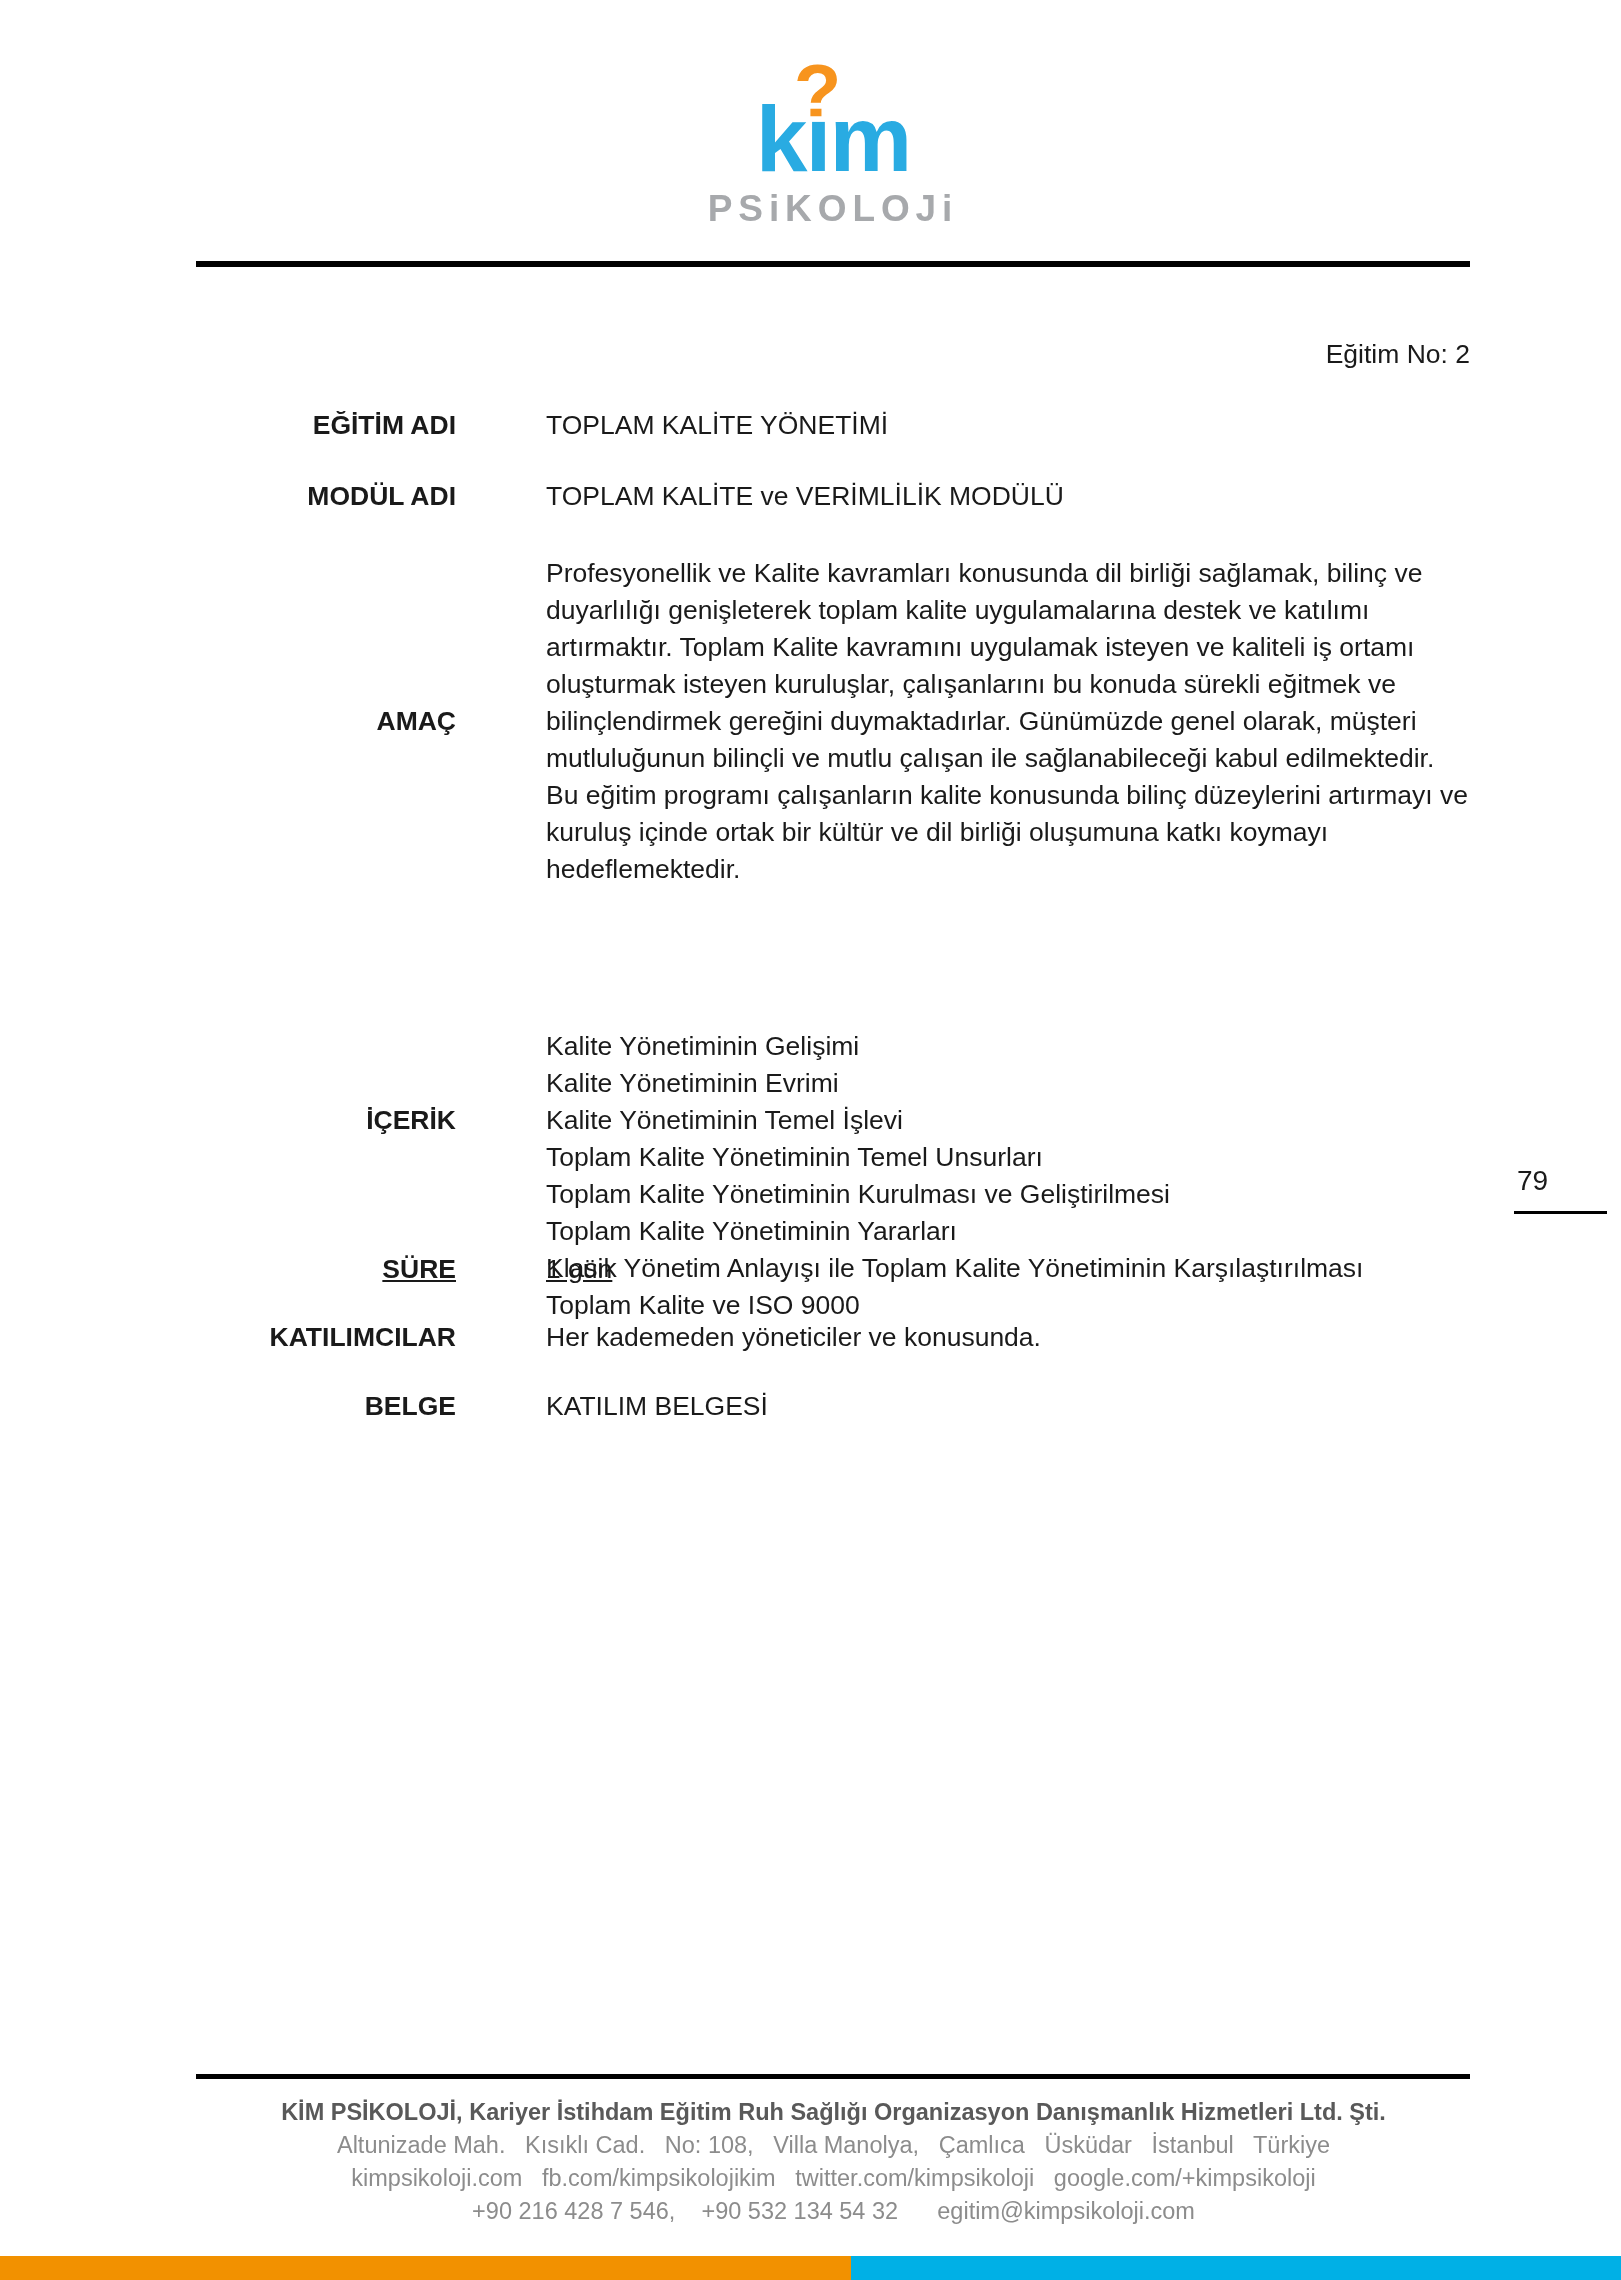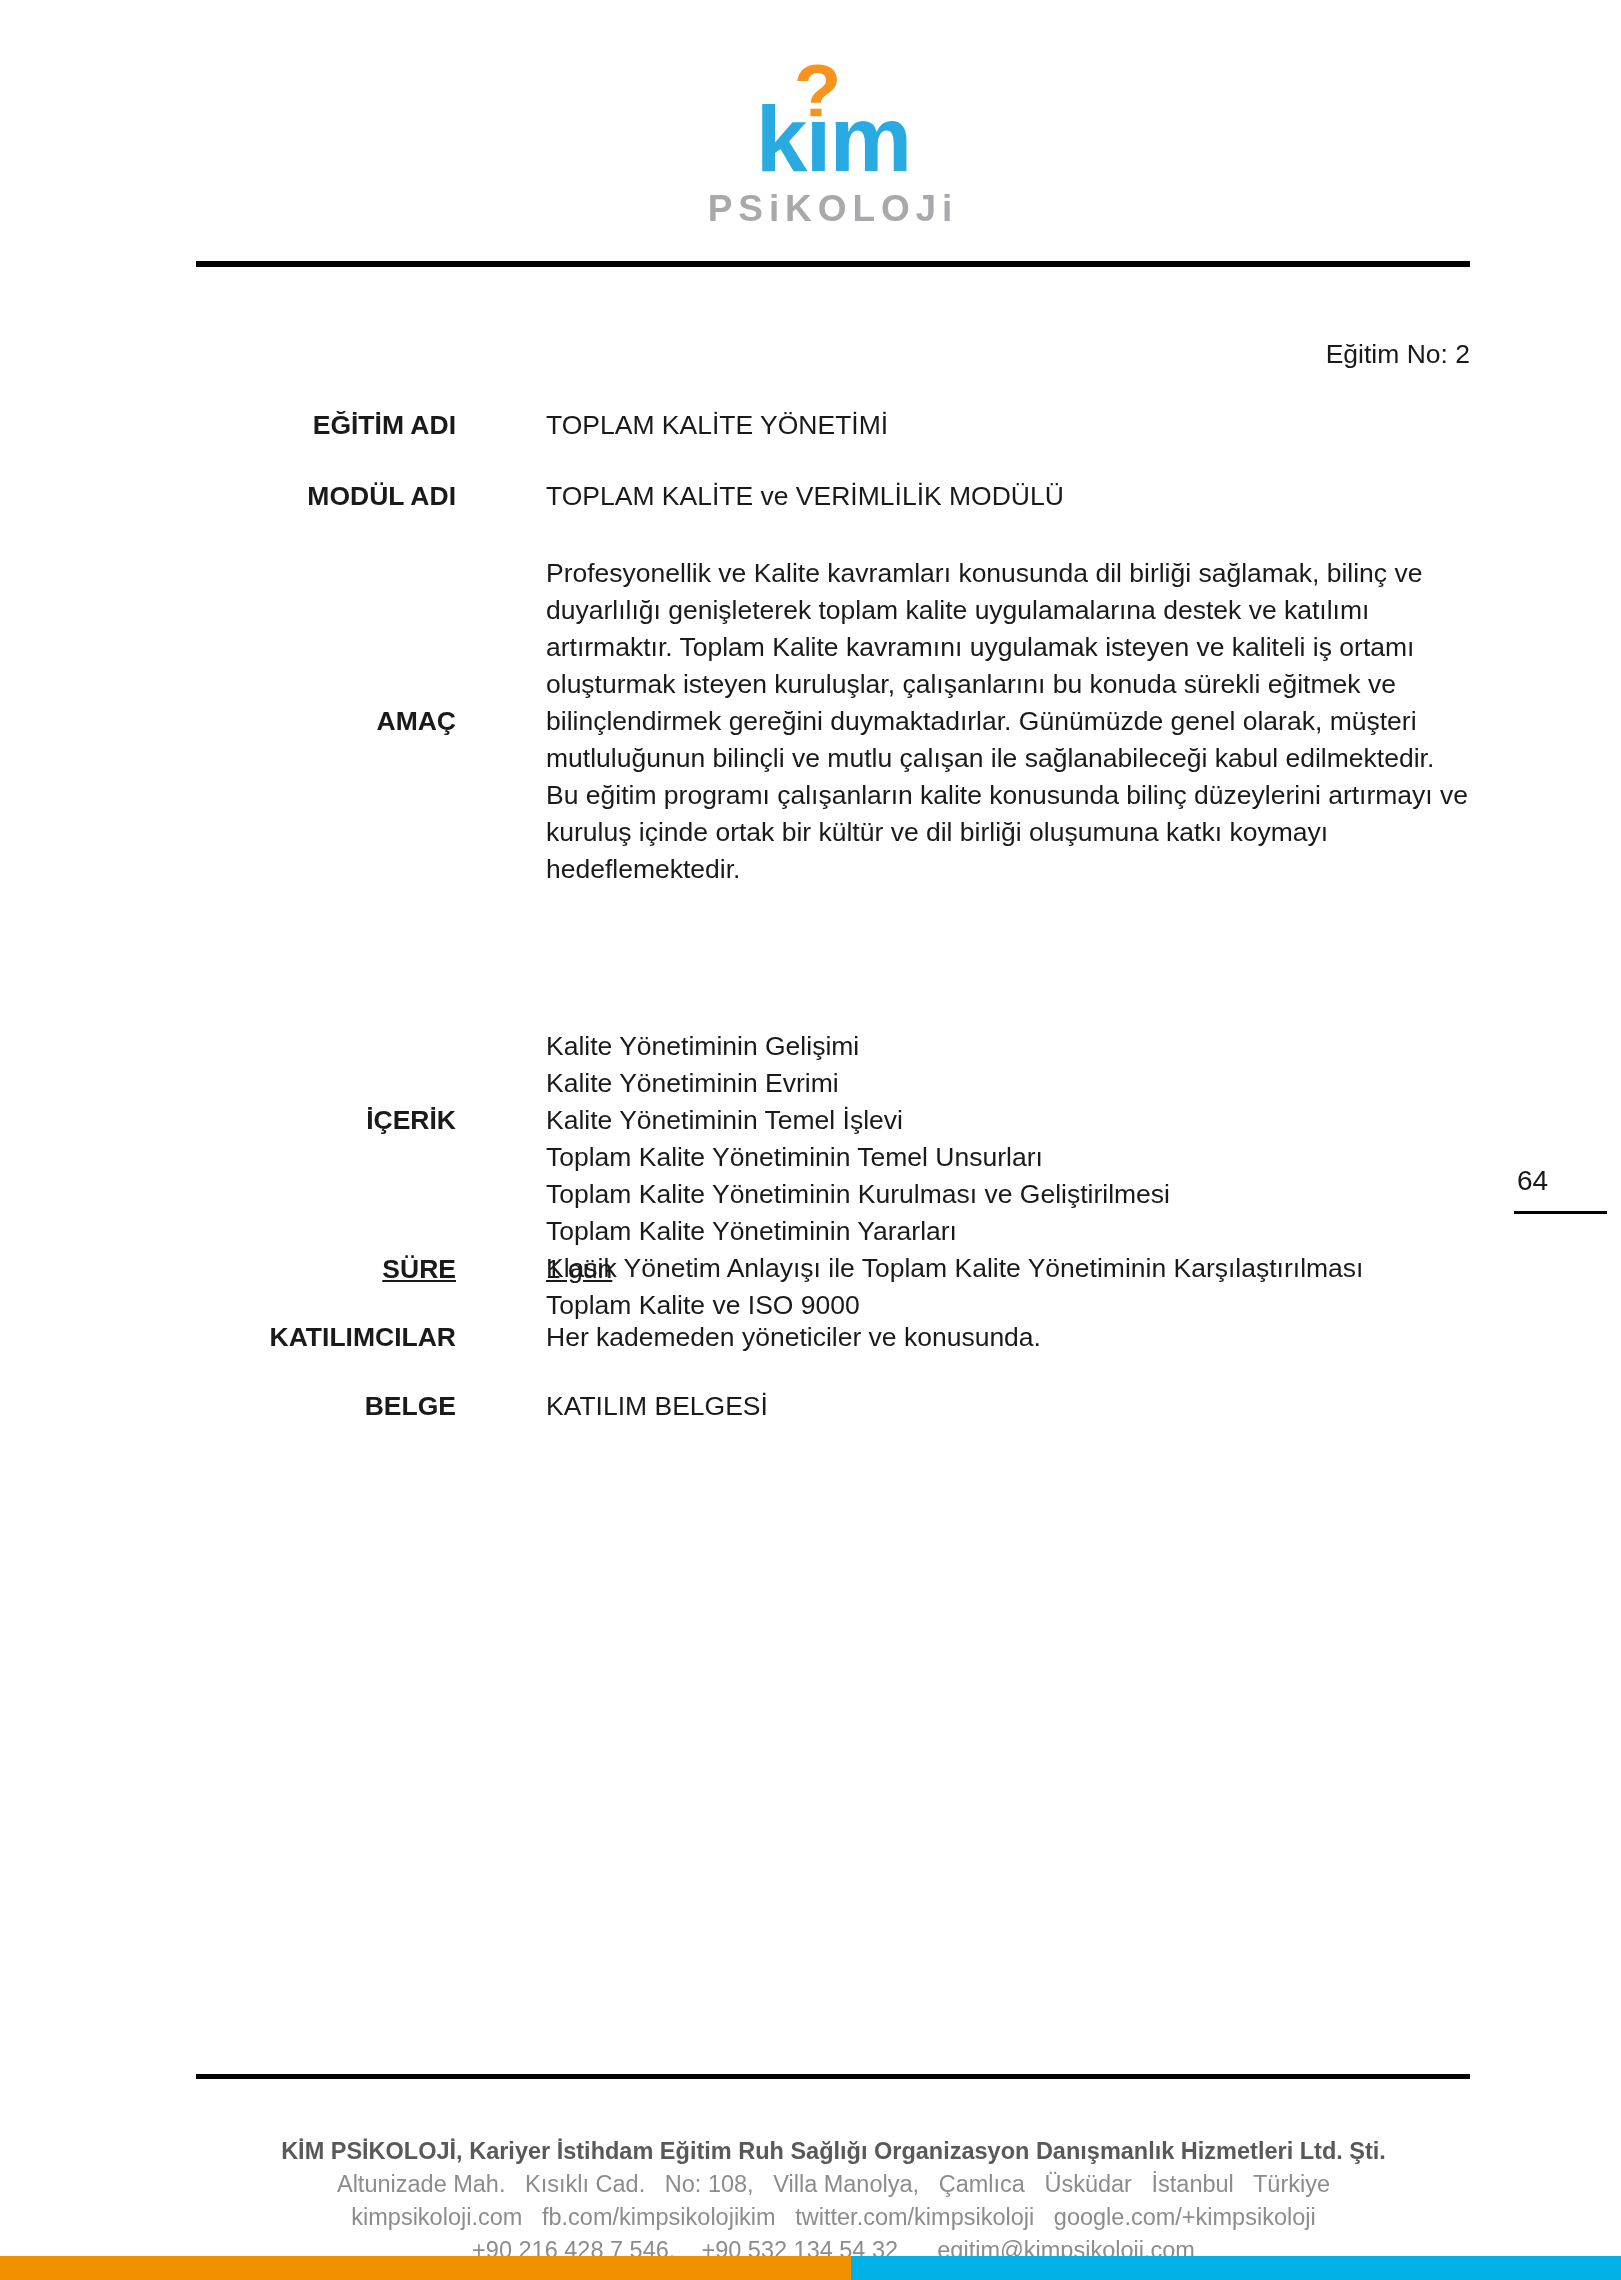--- a/index.html
+++ b/index.html
@@ -51,21 +51,21 @@
 
   
   .page-num{position:absolute; top:1162px; left:1514px; width:93px;
             font-size:28px; line-height:37px; text-align:left; padding-left:2.9px;}
   .page-num-rule{position:absolute; top:1211px; left:1514px; width:93px; height:2.9px;
                  background:var(--line-black);}
 
   
   .footer{position:absolute; top:2096px; left:157px; width:1353px; text-align:center;}
   .footer div{white-space:pre-wrap; font-size:23.5px; line-height:33px;}
-  .footer .f1{font-weight:bold; color:var(--footer-dark);margin-top:39px;}
+  .footer .f1{font-weight:bold; color:var(--footer-dark);}
   .footer .f2,.footer .f3,.footer .f4{color:var(--footer-gray);}
 
   
   .bottom-bar{position:absolute; bottom:0; left:0; width:1621px; height:25.5px; display:flex;}
   .bar-orange{width:851px; background:var(--bar-orange);}
   .bar-blue{flex:1; background:var(--bar-blue);}
 </style>
 </head>
 <body>
 
@@ -117,21 +117,21 @@
   <div class="row row-katilimcilar">
     <div class="label">KATILIMCILAR</div>
     <div class="value">Her kademeden yöneticiler ve konusunda.</div>
   </div>
 
   <div class="row row-belge">
     <div class="label">BELGE</div>
     <div class="value">KATILIM BELGESİ</div>
   </div>
 
-  <div class="page-num">64</div>
+  <div class="page-num">79</div>
   <div class="page-num-rule"></div>
 
   <div class="rule-footer"></div>
   <div class="footer">
     <div class="f1">KİM PSİKOLOJİ, Kariyer İstihdam Eğitim Ruh Sağlığı Organizasyon Danışmanlık Hizmetleri Ltd. Şti.</div>
     <div class="f2">Altunizade Mah.   Kısıklı Cad.   No: 108,   Villa Manolya,   Çamlıca   Üsküdar   İstanbul   Türkiye</div>
     <div class="f3">kimpsikoloji.com   fb.com/kimpsikolojikim   twitter.com/kimpsikoloji   google.com/+kimpsikoloji</div>
     <div class="f4">+90 216 428 7 546,    +90 532 134 54 32      egitim@kimpsikoloji.com</div>
   </div>
 

